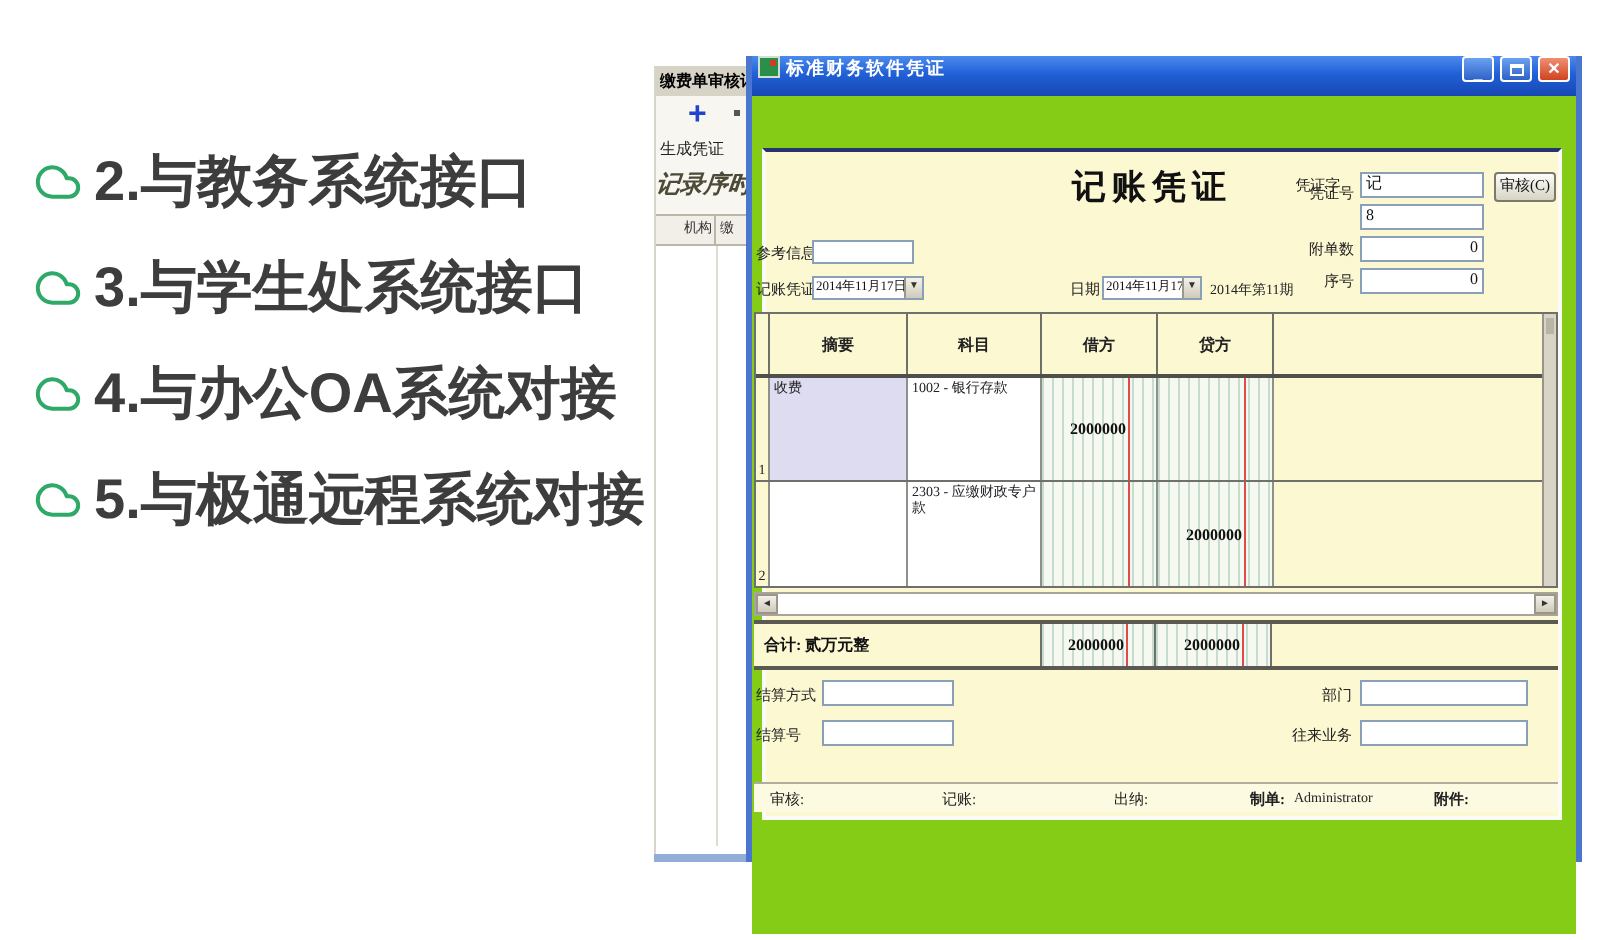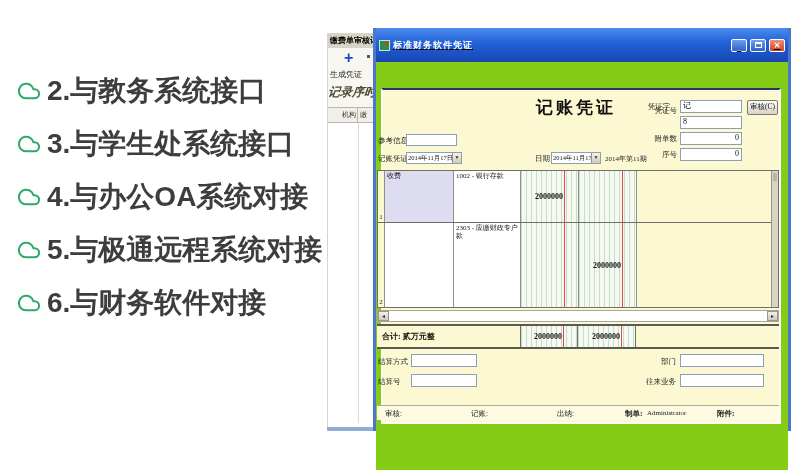--- a/index.html
+++ b/index.html
@@ -21,21 +21,21 @@
   .bg-gen{position:absolute;left:2px;top:36px;font-size:8px;color:#222;white-space:nowrap;}
   .bg-water{position:absolute;left:0px;top:51px;font-family:"Liberation Serif",serif;font-style:italic;font-weight:700;font-size:12px;color:#4e4a38;white-space:nowrap;overflow:hidden;width:46px;transform:skewX(-6deg);}
   .bg-thead{position:absolute;left:0;top:74px;width:100%;height:16px;background:#f1efe7;border-top:1px solid #b9b6aa;border-bottom:1px solid #b9b6aa;box-sizing:border-box;display:flex;font-size:7px;color:#333;}
   .bg-th1{width:30px;text-align:right;line-height:14px;border-right:1px solid #b9b6aa;box-sizing:border-box;padding-right:1px;}
   .bg-th2{flex:1;line-height:14px;padding-left:2px;overflow:hidden;}
   .bg-vline{position:absolute;left:30px;top:90px;width:1px;height:300px;background:#dddbd2;}
   .bg-bottom{position:absolute;left:327px;top:427px;width:47px;height:4px;background:#92aed8;}
 
   
   .fg-win{position:absolute;left:373px;top:28px;width:418px;height:403px;box-sizing:border-box;border:3px solid #4a76cf;border-top:0;background:#ece9d8;}
-  .fg-title{height:34px;background:linear-gradient(180deg,#4b8bee 0%,#2160d6 45%,#1747b4 100%);display:flex;align-items:center;padding:0 3px;gap:3px;text-decoration:underline;}
+  .fg-title{height:20px;background:linear-gradient(180deg,#4b8bee 0%,#2160d6 45%,#1747b4 100%);display:flex;align-items:flex-start;padding:0 3px;gap:3px;}
   .app-ic{width:11px;height:11px;background:#2a8f4a;border:1px solid #cfe0cf;box-sizing:border-box;position:relative;flex:0 0 auto;}
   .app-ic::after{content:"";position:absolute;right:1px;top:1px;width:3px;height:3px;background:#d43a2a;}
   .fg-title-text{color:#fff;font-size:9px;font-weight:700;flex:1;white-space:nowrap;overflow:hidden;letter-spacing:1px;}
   .tb-btn{width:16px;height:13px;border:1px solid #fff;border-radius:2px;box-sizing:border-box;display:flex;align-items:center;justify-content:center;color:#fff;flex:0 0 auto;}
   .btn-min,.btn-max{background:linear-gradient(#6ba1f0,#2e62c8);}
   .btn-close{background:linear-gradient(#ef9072,#cf4320);}
   .glyph-min{font-size:8px;font-weight:700;line-height:6px;align-self:flex-end;}
   .glyph-max{width:7px;height:6px;border:1px solid #fff;border-top:2px solid #fff;box-sizing:border-box;}
   .glyph-close{font-size:8px;font-weight:700;}
   .fg-body{position:relative;height:419px;background:#84cc16;font-family:Liberation Serif, serif;}
@@ -125,26 +125,20 @@
           <path d="M18 10h-1.26A8 8 0 1 0 9 20h9a5 5 0 0 0 0-10z"></path>
         </svg>
       <span class="left-label">4.与办公OA系统对接</span>
     </li>
     <li class="left-item">
       <svg class="cloud-ic" viewBox="0 0 24 24" fill="none" stroke="#2fa968" stroke-width="2.2" stroke-linejoin="round">
           <path d="M18 10h-1.26A8 8 0 1 0 9 20h9a5 5 0 0 0 0-10z"></path>
         </svg>
       <span class="left-label">5.与极通远程系统对接</span>
     </li>
-    <li class="left-item">
-      <svg class="cloud-ic" viewBox="0 0 24 24" fill="none" stroke="#2fa968" stroke-width="2.2" stroke-linejoin="round">
-          <path d="M18 10h-1.26A8 8 0 1 0 9 20h9a5 5 0 0 0 0-10z"></path>
-        </svg>
-      <span class="left-label">6.与财务软件对接</span>
-    </li>
   </ul>
 
   <div class="bg-win">
     <div class="bg-title">缴费单审核记</div>
     <div class="bg-toolbar"></div>
     <div class="bg-plus">+</div>
     <div class="bg-dot"></div>
     <div class="bg-gen">生成凭证</div>
     <div class="bg-water">记录序时</div>
     <div class="bg-thead">
@@ -197,20 +191,28 @@
         </div>
 
         <div class="fld-label" style="left:152px;top:64px;">日期</div>
         <div class="combo" style="left:168px;top:62px;width:50px;">
           <div class="combo-val">2014年11月17日</div>
           <div class="combo-btn">▼</div>
         </div>
         <div class="period-text" style="left:222px;top:64px;">2014年第11期</div>
 
         <div class="grid">
+          <div class="g-row g-head">
+            <div class="c no"></div>
+            <div class="c sum">摘要</div>
+            <div class="c acc">科目</div>
+            <div class="c deb">借方</div>
+            <div class="c cre">贷方</div>
+            <div class="c fill"></div>
+          </div>
           <div class="g-row g-r1">
             <div class="c no">
                 <span class="rowno">1</span>
               </div>
             <div class="c sum sel">
                 <span class="cellv">收费</span>
               </div>
             <div class="c acc cellw">
                 <span class="cellv">1002 - 银行存款</span>
               </div>

